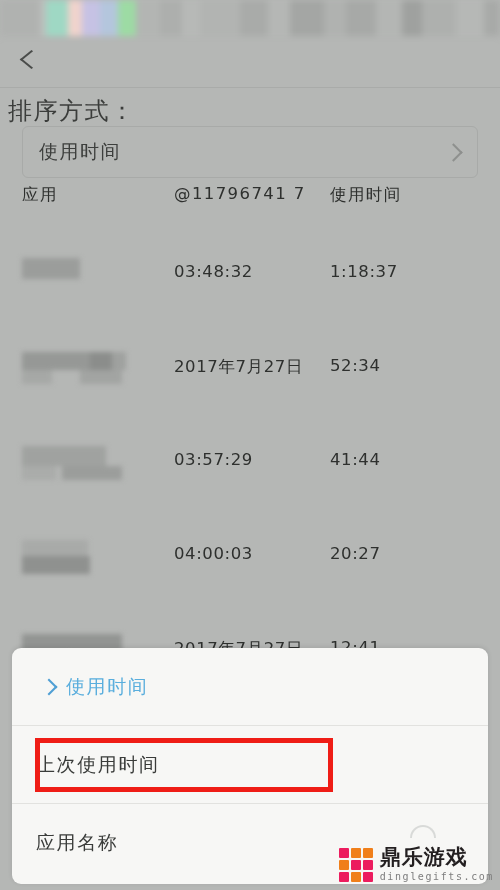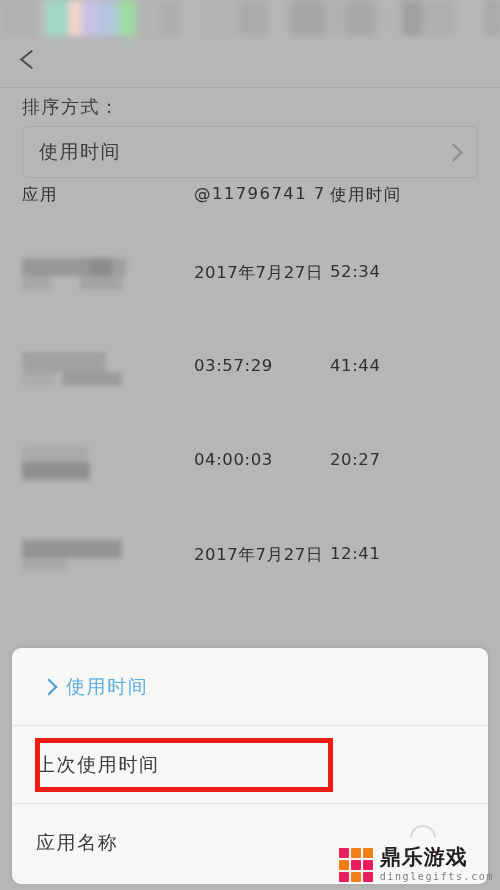--- a/index.html
+++ b/index.html
@@ -44,22 +44,22 @@
     transform:rotate(45deg) skew(-6deg,-6deg);
   }
   .nav-title {
     font-size:21px; color:#3b3d3b; margin-left:10px;
     letter-spacing:1.5px; font-weight:400;
     font-family:"DejaVu Sans", sans-serif;
   }
 
   
   #sortlabel {
-    position:absolute; top:95px; left:22px;
-    font-size:18px; color:#3b3d3b; letter-spacing:1.5px;
+    position:absolute; top:95px; left:8px;
+    font-size:24px; color:#3b3d3b; letter-spacing:1.5px;
     font-family:"DejaVu Sans", sans-serif;
   }
   #sortbox {
     position:absolute; top:126px; left:22px;
     width:456px; height:52px;
     border:1px solid #a8aaa8; border-radius:6px;
     display:flex; align-items:center; justify-content:space-between;
     padding:0 14px 0 16px;
   }
   #sortbox .val {
@@ -73,21 +73,21 @@
     border-right:2px solid #8e908e;
     border-top:2px solid #8e908e;
     transform:rotate(45deg);
   }
 
   
   #table { position:absolute; top:184px; left:0; width:436px; }
   .trow { position:relative; height:94px; }
   .trow.head { height:48px; }
   .c-app   { position:absolute; left:22px; }
-  .c-mid   { position:absolute; left:194px; }
+  .c-mid   { position:absolute; left:174px; }
   .c-right { position:absolute; left:330px; }
   .cell-txt {
     font-size:16.5px; color:#2e302e; white-space:nowrap;
     letter-spacing:0.6px;
     font-family:"DejaVu Sans", sans-serif;
   }
   .cell-txt.hdr { letter-spacing:1.4px; }
 
   
   .redact { position:relative; filter:blur(2.4px); }
@@ -212,20 +212,21 @@
     <span class="rt-chevron"></span>
   </div>
 
   <div id="table">
     <div class="trow head">
       <span class="c-app   cell-txt hdr">应用</span>
       <span class="c-mid   cell-txt hdr">@11796741 7</span>
       <span class="c-right cell-txt hdr">使用时间</span>
     </div>
     <div id="rows">
+        <div class="trow"><span class="c-app redact" style="top: 26px; width: 120px; height: 38px;"><i style="left: 0px; top: 0px; width: 58px; height: 21px; background: rgb(155, 157, 155);"></i></span><span class="c-mid cell-txt" style="top: 30px;">03:48:32</span><span class="c-right cell-txt" style="top: 30px;">1:18:37</span></div>
         <div class="trow"><span class="c-app redact" style="top: 26px; width: 120px; height: 38px;"><i style="left: 0px; top: 0px; width: 78px; height: 18px; background: rgb(150, 152, 150);"></i><i style="left: 68px; top: 0px; width: 22px; height: 18px; background: rgb(139, 141, 139);"></i><i style="left: 90px; top: 0px; width: 14px; height: 18px; background: rgb(159, 161, 159);"></i><i style="left: 0px; top: 18px; width: 30px; height: 14px; background: rgb(166, 168, 166);"></i><i style="left: 58px; top: 18px; width: 42px; height: 14px; background: rgb(162, 164, 162);"></i></span><span class="c-mid cell-txt" style="top: 30px;">2017年7月27日</span><span class="c-right cell-txt" style="top: 30px;">52:34</span></div>
         <div class="trow"><span class="c-app redact" style="top: 26px; width: 120px; height: 38px;"><i style="left: 0px; top: 0px; width: 84px; height: 20px; background: rgb(160, 162, 160);"></i><i style="left: 0px; top: 20px; width: 34px; height: 14px; background: rgb(170, 172, 170);"></i><i style="left: 40px; top: 20px; width: 60px; height: 14px; background: rgb(155, 157, 155);"></i></span><span class="c-mid cell-txt" style="top: 30px;">03:57:29</span><span class="c-right cell-txt" style="top: 30px;">41:44</span></div>
         <div class="trow"><span class="c-app redact" style="top: 26px; width: 120px; height: 38px;"><i style="left: 0px; top: 0px; width: 66px; height: 16px; background: rgb(168, 170, 168);"></i><i style="left: 0px; top: 16px; width: 68px; height: 18px; background: rgb(143, 145, 143);"></i></span><span class="c-mid cell-txt" style="top: 30px;">04:00:03</span><span class="c-right cell-txt" style="top: 30px;">20:27</span></div>
         <div class="trow"><span class="c-app redact" style="top: 26px; width: 120px; height: 38px;"><i style="left: 0px; top: 0px; width: 100px; height: 18px; background: rgb(146, 148, 146);"></i><i style="left: 0px; top: 18px; width: 46px; height: 12px; background: rgb(167, 169, 167);"></i></span><span class="c-mid cell-txt" style="top: 30px;">2017年7月27日</span><span class="c-right cell-txt" style="top: 30px;">12:41</span></div>
       </div>
   </div>
 
   <div id="sheet">
       <div class="sheet-item selected" style="padding-left: 46px;">
         <span class="sel-chevron"></span>

